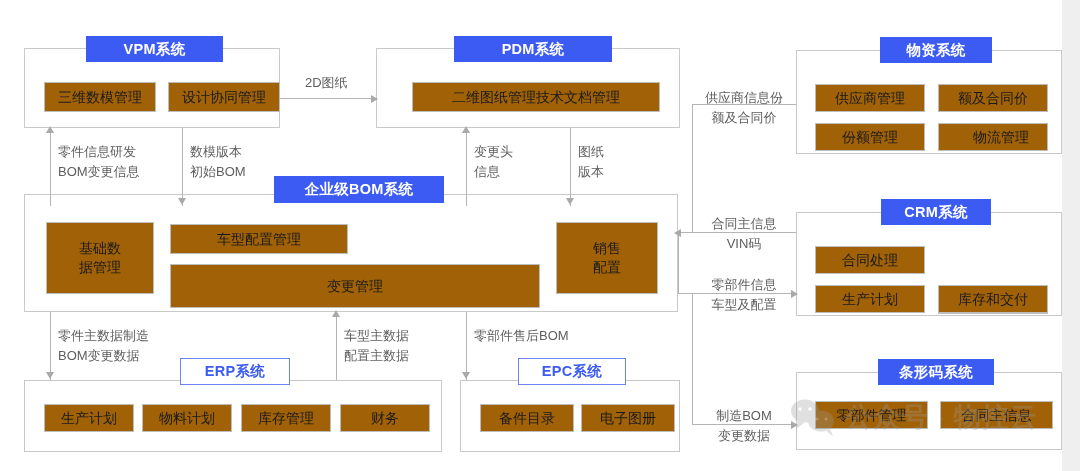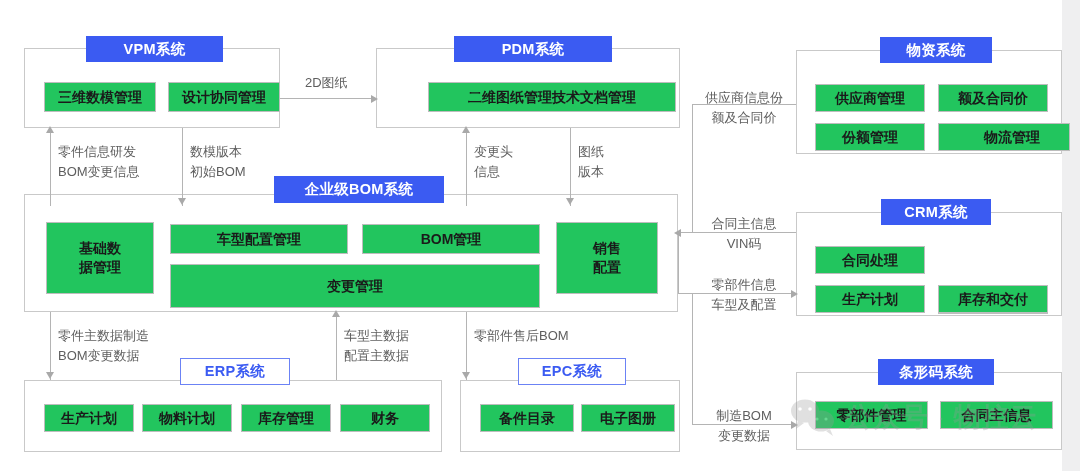--- a/index.html
+++ b/index.html
@@ -29,24 +29,24 @@
     box-sizing:border-box;
     z-index:6;
     white-space:nowrap;
   }
   .chip.filled{background:#3b5bf2;color:#ffffff;}
   .chip.outline{background:#ffffff;color:#3b5bf2;border:1px solid #6b82f5;}
   
   .mod{
     position:absolute;
     border:1px solid #bdbdbd;
-    background:#22c55e;
+    background:#a16207;
     display:flex;align-items:center;justify-content:center;
     text-align:center;
-    font-size:14px;font-weight:bold;color:#1a1a1a;
+    font-size:14px;font-weight:normal;color:#1a1a1a;
     box-sizing:border-box;
     line-height:1.35;
     z-index:4;
   }
   
   .ln{position:absolute;background:#b4b4b4;z-index:1;}
   .ln.h{height:1px;}
   .ln.v{width:1px;}
   
   .ar{position:absolute;width:0;height:0;z-index:2;}
@@ -121,35 +121,34 @@
   <div class="ln h" style="left:692px;top:424px;width:104px;"></div>
   <div class="ar right" style="left:791px;top:420.5px;"></div>
 
   <div class="sys" style="left:24px;top:48px;width:256px;height:80px;"></div>
   <div class="chip filled" style="left:86px;top:36px;width:137px;height:26px;">VPM系统</div>
   <div class="mod" style="left:44px;top:82px;width:112px;height:30px;">三维数模管理</div>
   <div class="mod" style="left:168px;top:82px;width:112px;height:30px;">设计协同管理</div>
 
   <div class="sys" style="left:376px;top:48px;width:304px;height:80px;"></div>
   <div class="chip filled" style="left:454px;top:36px;width:158px;height:26px;">PDM系统</div>
-  <div class="mod" style="left:428px;top:82px;width:248px;height:30px;">二维图纸管理技术文档管理</div>
+  <div class="mod" style="left:412px;top:82px;width:248px;height:30px;">二维图纸管理技术文档管理</div>
 
   <div class="sys" style="left:796px;top:50px;width:266px;height:104px;"></div>
   <div class="chip filled" style="left:880px;top:37px;width:112px;height:26px;">物资系统</div>
   <div class="mod" style="left:815px;top:84px;width:110px;height:28px;text-align:right;">供应商管理</div>
   <div class="mod" style="left:938px;top:84px;width:110px;height:28px;">额及合同价</div>
   <div class="mod" style="left:815px;top:123px;width:110px;height:28px;">份额管理</div>
-  <div class="mod" style="left:938px;top:123px;width:132px;height:28px;padding-left:16px;">物流管理</div>
+  <div class="mod" style="left:938px;top:123px;width:110px;height:28px;padding-left:16px;">物流管理</div>
 
   <div class="sys" style="left:24px;top:194px;width:654px;height:118px;"></div>
   <div class="chip filled" style="left:274px;top:176px;width:170px;height:27px;">企业级BOM系统</div>
   <div class="mod" style="left:170px;top:224px;width:178px;height:30px;">车型配置管理</div>
   <div class="mod" style="left:46px;top:222px;width:108px;height:72px;white-space:pre-line;">基础数
 据管理</div>
-  <div class="mod" style="left:362px;top:224px;width:178px;height:30px;">BOM管理</div>
   <div class="mod" style="left:170px;top:264px;width:370px;height:44px;">变更管理</div>
   <div class="mod" style="left:556px;top:222px;width:102px;height:72px;white-space:pre-line;">销售
 配置</div>
 
   <div class="sys" style="left:796px;top:212px;width:266px;height:104px;"></div>
   <div class="chip filled" style="left:881px;top:199px;width:110px;height:26px;">CRM系统</div>
   <div class="mod" style="left:815px;top:246px;width:110px;height:28px;">合同处理</div>
   <div class="mod" style="left:938px;top:238px;width:110px;height:28px;margin-top:48px;">需求管理</div>
   <div class="mod" style="left:815px;top:285px;width:110px;height:28px;">生产计划</div>
   <div class="mod" style="left:938px;top:285px;width:110px;height:28px;">库存和交付</div>

